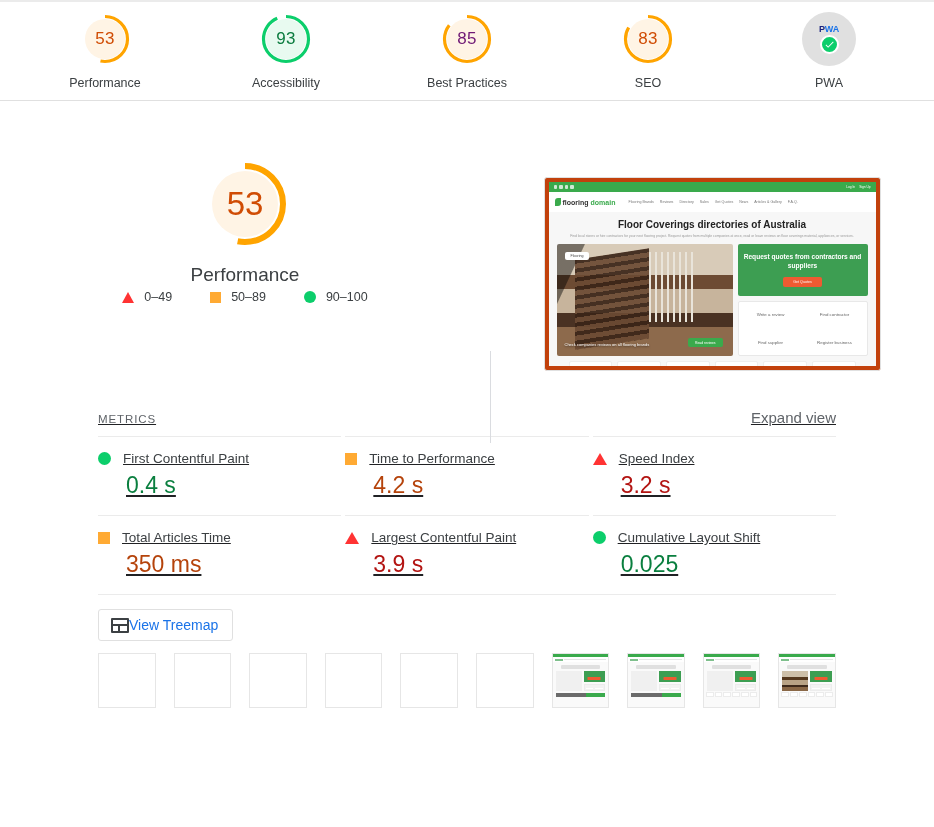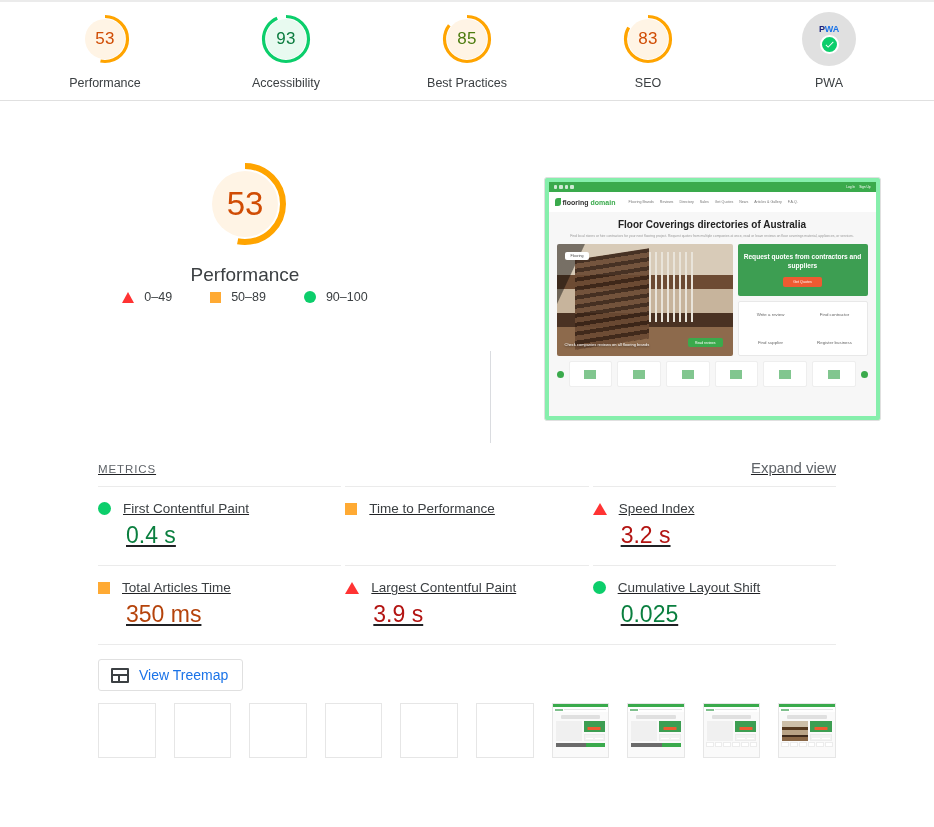--- a/index.html
+++ b/index.html
@@ -124,24 +124,24 @@
 
   
   .shot-col {
     flex: 1;
     display: flex;
     justify-content: center;
     align-items: flex-start;
     padding-top: 18px;
   }
   .shot-frame {
-    width: 337px; height: 244px;
+    width: 337px; height: 194px;
     border: 1px solid #e0e0e0;
     border-radius: 3px;
-    background: #86efac;
+    background: #c2410c;
     overflow: hidden;
     padding: 4px;
   }
   .site { width: 100%; height: 100%; background: #f7f7f7; overflow: hidden; position: relative; font-size: 4px; }
   .site-topbar { height: 10px; background: #3aaa4c; display: flex; align-items: center; justify-content: space-between; padding: 0 5px; }
   .site-socials { display: flex; gap: 2px; }
   .site-socials i { width: 3.5px; height: 3.5px; background: #cfe9d4; border-radius: 1px; display: block; }
   .site-auth { display: flex; gap: 4px; color: #fff; font-size: 3.2px; }
   .site-nav { height: 20px; background: #fff; display: flex; align-items: center; padding: 0 6px; gap: 7px; }
   .site-logo { display: flex; align-items: center; gap: 2px; font-weight: bold; font-size: 7px; }
@@ -225,21 +225,21 @@
   .metric-value { margin-left: 28px; margin-top: 6px; font-size: 23px; }
   .m-tri { width: 0; height: 0; border-left: 7px solid transparent; border-right: 7px solid transparent; border-bottom: 12px solid #f33; }
   .m-sq { width: 12px; height: 12px; background: #fa3; }
   .m-cir { width: 13px; height: 13px; border-radius: 50%; background: #0cce6b; }
   .v-green { color: #0a7f3f; }
   .v-orange { color: #b5430b; }
   .v-red { color: #b31412; }
 
   .treemap-row { border-top: 1px solid #ebebeb; padding: 14px 0 0 0; }
   .treemap-btn {
-    display: inline-flex; align-items: center; gap: 10px;
+    display: inline-flex; align-items: center; 
     border: 1px solid #e0e0e0; border-radius: 3px;
     padding: 7px 14px 7px 12px;
     background: #fff; cursor: pointer;
   }
   .treemap-btn .label { color: #1a73e8; font-size: 14px; }
   .treemap-icon { width: 18px; height: 15px; position: relative; }
   .treemap-icon .o { position: absolute; inset: 0; border: 2px solid #3c4043; border-radius: 1px; }
   .treemap-icon .h { position: absolute; left: 2px; right: 2px; top: 6px; height: 2px; background: #3c4043; }
   .treemap-icon .v { position: absolute; top: 8px; bottom: 2px; left: 7px; width: 2px; background: #3c4043; }
 
@@ -305,21 +305,21 @@
       </div>
       <div class="score-label">Accessibility</div>
     </div>
 
     <div class="score-item">
       <div class="gauge-sm">
         <svg viewBox="0 0 54 54" aria-hidden="true">
           <circle cx="27" cy="27" r="20" fill="#fff4e5"></circle>
           <circle cx="27" cy="27" r="22.5" fill="none" stroke="#ffa400" stroke-width="3.2" stroke-dasharray="120.2 141.4" stroke-linecap="butt"></circle>
         </svg>
-        <div class="val" style="color:#4d7c0f">85</div>
+        <div class="val" style="color:#701a75">85</div>
       </div>
       <div class="score-label">Best Practices</div>
     </div>
 
     <div class="score-item">
       <div class="gauge-sm">
         <svg viewBox="0 0 54 54" aria-hidden="true">
           <circle cx="27" cy="27" r="20" fill="#fff4e5"></circle>
           <circle cx="27" cy="27" r="22.5" fill="none" stroke="#ffa400" stroke-width="3.2" stroke-dasharray="117.4 141.4" stroke-linecap="butt"></circle>
         </svg>
@@ -482,20 +482,21 @@
           <span class="metric-name">First Contentful Paint</span>
         </div>
         <div class="metric-value v-green">0.4 s</div>
       </div>
 
       <div class="metric">
         <div class="metric-head">
           <span class="m-sq"></span>
           <span class="metric-name">Time to Performance</span>
         </div>
+        <div class="metric-value v-orange">4.2 s</div>
       </div>
 
       <div class="metric">
         <div class="metric-head">
           <span class="m-tri"></span>
           <span class="metric-name">Speed Index</span>
         </div>
         <div class="metric-value v-red">3.2 s</div>
       </div>
 

